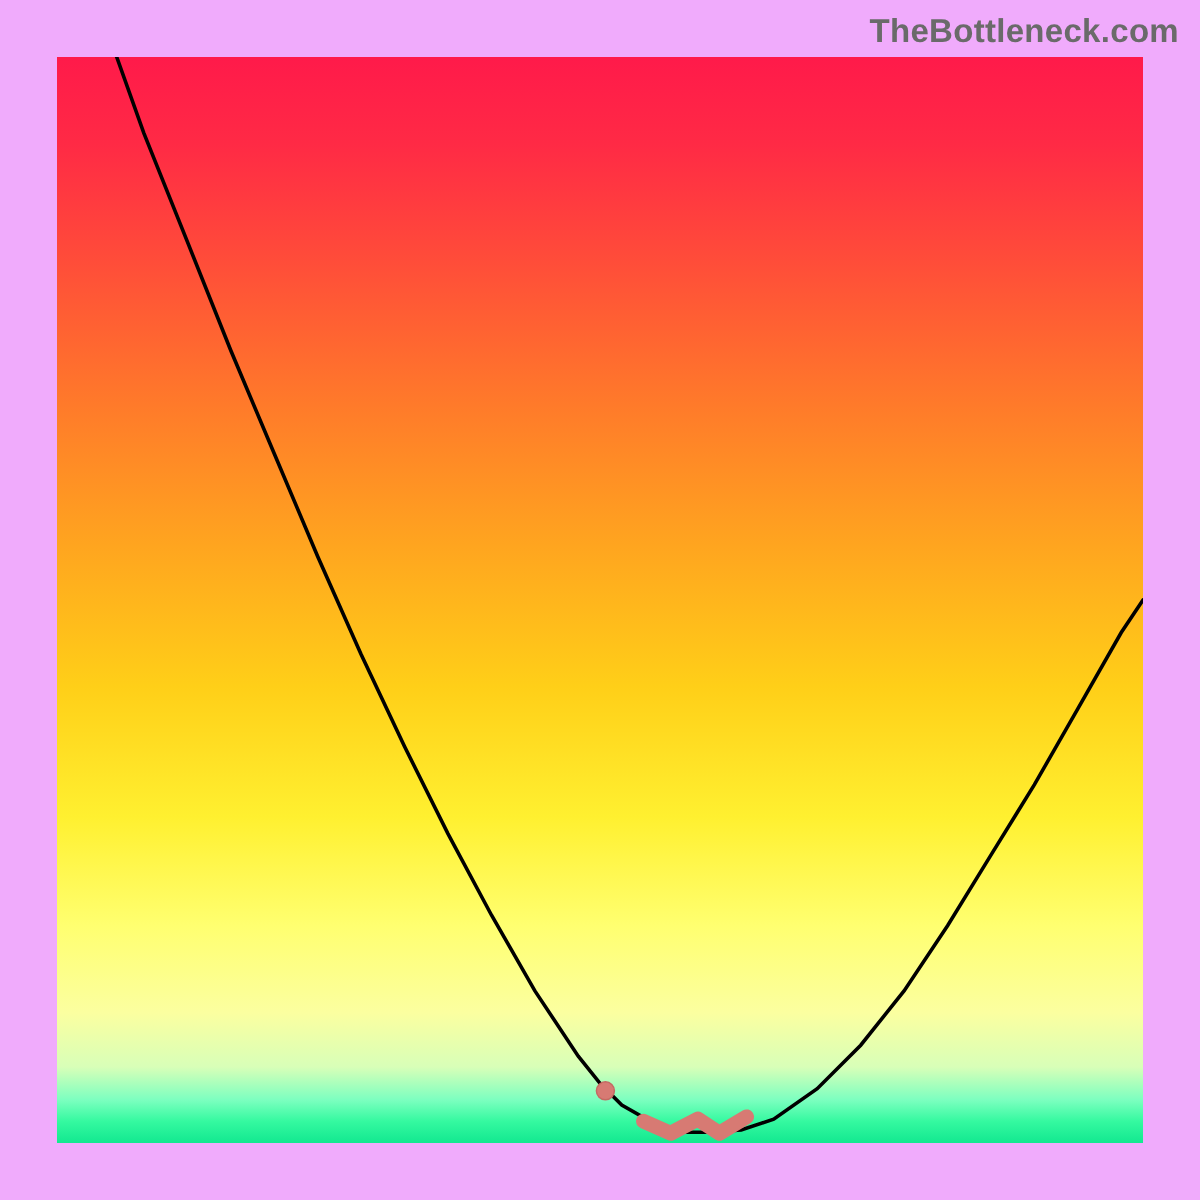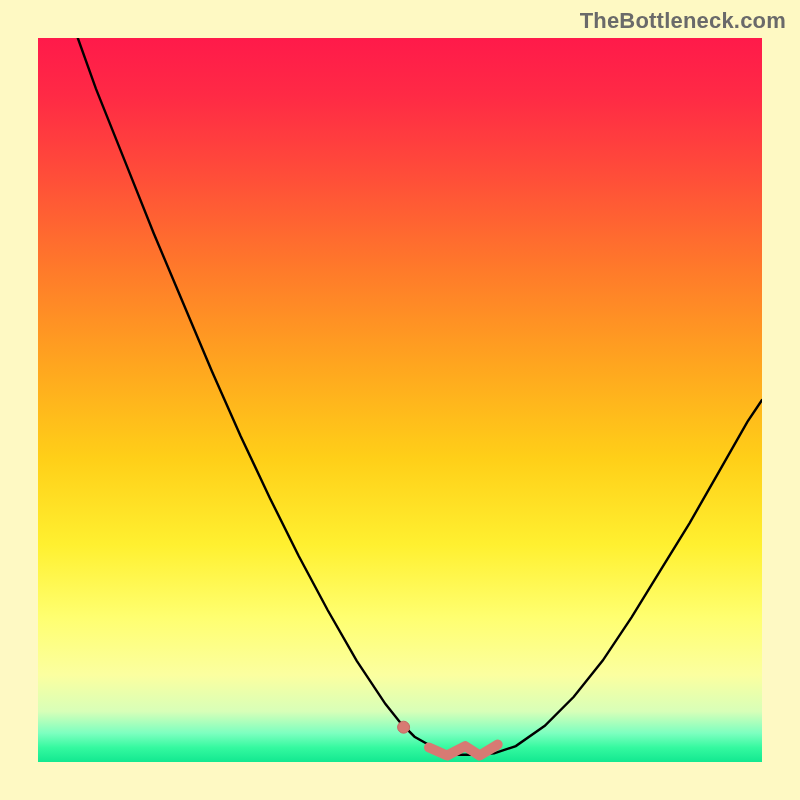--- a/index.html
+++ b/index.html
@@ -10,21 +10,21 @@
     background: #000;
     overflow: hidden;
     font-family: Arial, Helvetica, sans-serif;
   }
   .frame {
     position: absolute;
     top: 0;
     left: 0;
     width: 800px;
     height: 800px;
-    background: #fef9c3;
+    background: #f0abfc;
   }
   .plot-area {
     position: absolute;
     top: 38px;
     left: 38px;
     width: 724px;
     height: 724px;
     background: linear-gradient(to bottom,
       #ff1a4a 0%,
       #ff2a45 8%,

